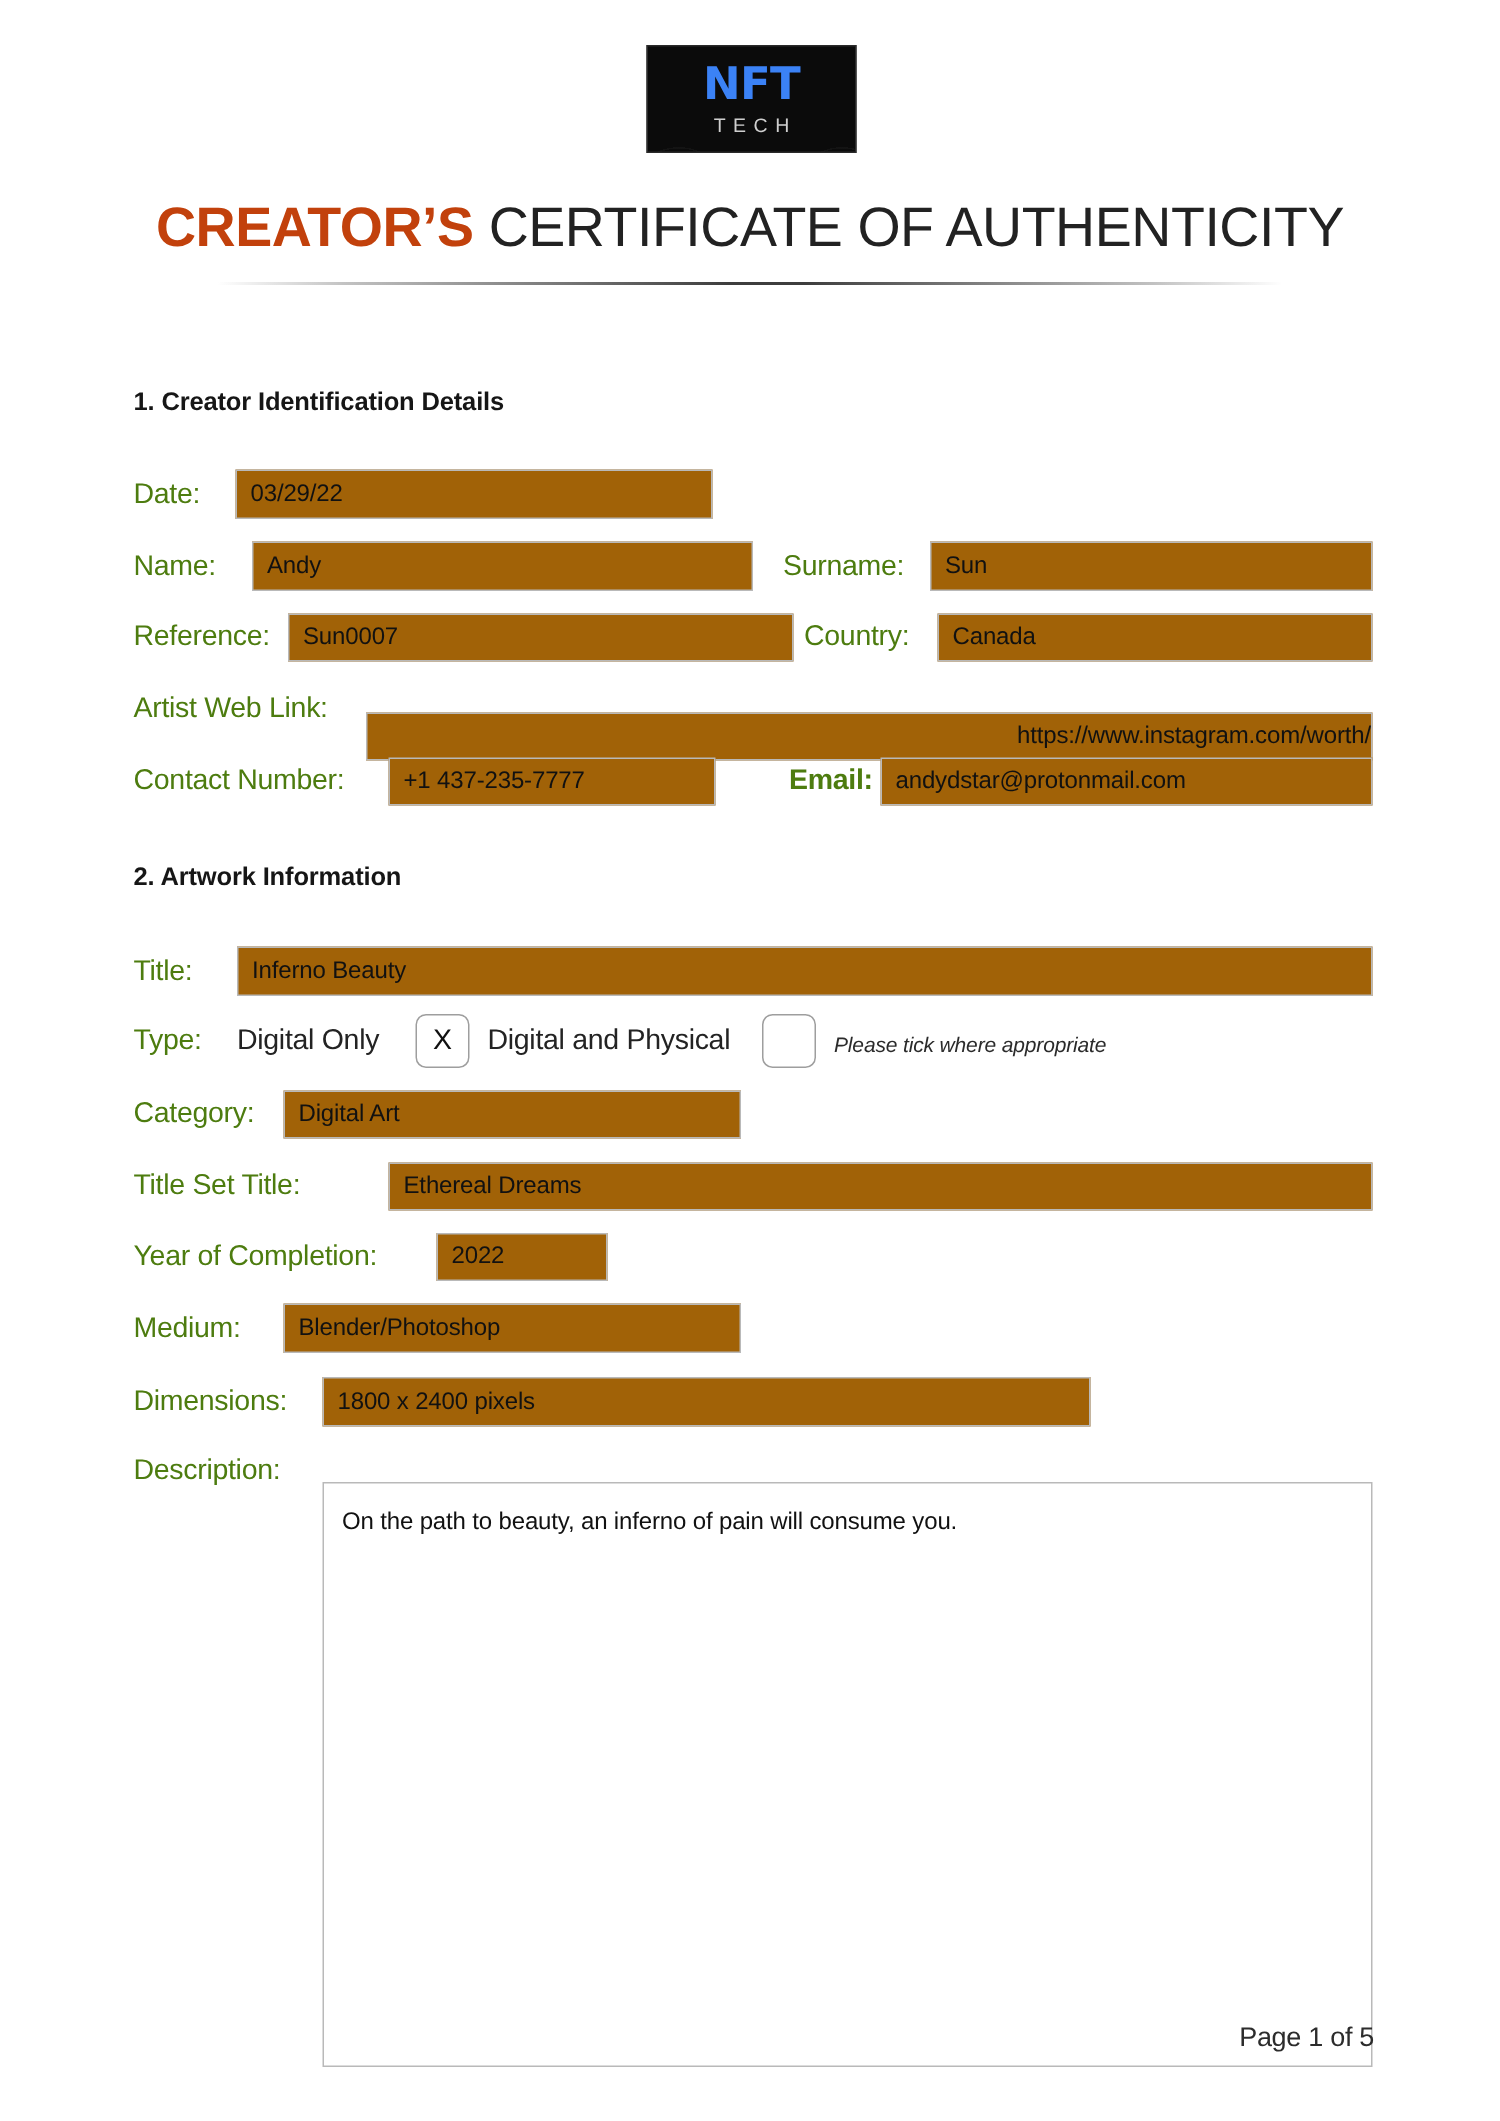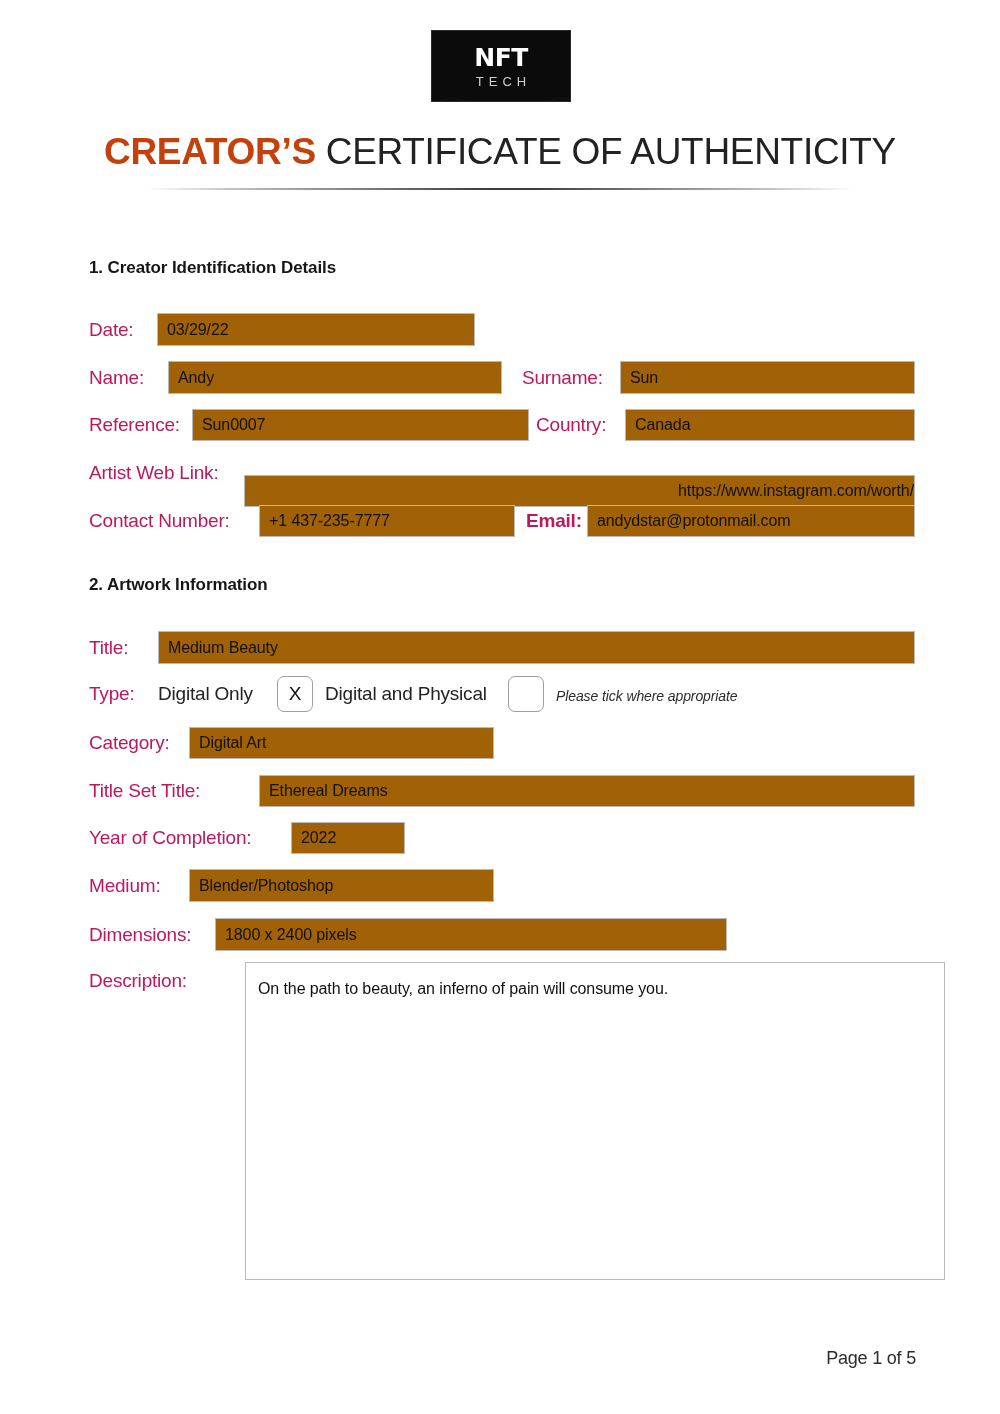--- a/index.html
+++ b/index.html
@@ -42,24 +42,24 @@
         rgba(255,255,255,0.04) 21px 22px, transparent 22px 30px, rgba(255,255,255,0.035) 30px 31px, transparent 31px 41px),
       radial-gradient(ellipse 60px 52px at 82% 95%, rgba(255,255,255,0.055) 0 1px, transparent 1px 6px,
         rgba(255,255,255,0.05) 6px 7px, transparent 7px 13px, rgba(255,255,255,0.045) 13px 14px, transparent 14px 21px,
         rgba(255,255,255,0.04) 21px 22px, transparent 22px 30px, rgba(255,255,255,0.035) 30px 31px, transparent 31px 41px);
     pointer-events: none;
   }
   .logo-nft {
     position: relative;
     font-family: "DejaVu Sans", sans-serif;
     font-weight: 700;
-    font-size: 25px;
+    font-size: 30px;
     letter-spacing: -0.5px;
     line-height: 1;
-    color: #ffffff;
+    color: #3b82f6;
     z-index: 2;
   }
   .logo-tech {
     position: relative;
     font-family: "Liberation Sans", sans-serif;
     font-weight: 400;
     font-size: 13px;
     letter-spacing: 5px;
     line-height: 1;
     margin-top: 5px;
@@ -114,21 +114,21 @@
     white-space: nowrap;
   }
   #sec1 { left: 89px; top: 258px; }
   #sec2 { left: 89px; top: 575px; }
 
   
   .flabel {
     position: absolute;
     font-size: 19px;
     font-weight: 300;
-    color: #be185d;
+    color: #4d7c0f;
     letter-spacing: -0.2px;
     white-space: nowrap;
     line-height: 1;
   }
 
   
   .fbox {
     position: absolute;
     border: 1px solid #b9b9b9;
     background: #a16207;
@@ -245,34 +245,34 @@
 <div class="fbox" style="left:625px; top:409px; width:290px; height:32px;">
     <span class="val">Canada</span>
   </div>
 
 <div class="flabel" style="left:89px; top:463px;">Artist Web Link:</div>
 <div class="fbox" style="left:244px; top:475px; width:671px; height:32px;justify-content:flex-end;">
     <span class="val">https://www.instagram.com/worth/</span>
   </div>
 
 <div class="flabel" style="left:89px; top:511px;">Contact Number:</div>
-<div class="fbox" style="left:259px; top:505px; width:256px; height:32px;">
+<div class="fbox" style="left:259px; top:505px; width:218px; height:32px;">
     <span class="val">+1 437-235-7777</span>
   </div>
 
 <div class="flabel" style="left:526px; top:511px;font-weight:bold;">Email:</div>
 <div class="fbox" style="left:587px; top:505px; width:328px; height:32px;">
     <span class="val">andydstar@protonmail.com</span>
   </div>
 
 <div class="section-head" id="sec2">2. Artwork Information</div>
 
 <div class="flabel" style="left:89px; top:638px;">Title:</div>
 <div class="fbox" style="left:158px; top:631px; width:757px; height:33px;">
-    <span class="val">Medium Beauty</span>
+    <span class="val">Inferno Beauty</span>
   </div>
 
 <div class="flabel" style="left:89px; top:684px;">Type:</div>
 <div class="type-opt" style="left:158px; top:684px;">Digital Only</div>
 <div class="tickbox" style="left:277px; top:676px;">X</div>
 <div class="type-opt" style="left:325px; top:684px;">Digital and Physical</div>
 <div class="tickbox" style="left:508px; top:676px;"></div>
 <div class="tick-note" style="left:556px; top:689px;">Please tick where appropriate</div>
 
 <div class="flabel" style="left:89px; top:733px;">Category:</div>
@@ -294,17 +294,17 @@
 <div class="fbox" style="left:189px; top:869px; width:305px; height:33px;">
     <span class="val">Blender/Photoshop</span>
   </div>
 
 <div class="flabel" style="left:89px; top:925px;">Dimensions:</div>
 <div class="fbox" style="left:215px; top:918px; width:512px; height:33px;">
     <span class="val">1800 x 2400 pixels</span>
   </div>
 
 <div class="flabel" style="left:89px; top:971px;">Description:</div>
-<div class="tbox" style="left:215px; top:962px; width:700px; height:318px;margin-left:30px;">
+<div class="tbox" style="left:215px; top:988px; width:700px; height:390px;">
     <span class="val">On the path to beauty, an inferno of pain will consume you.</span>
   </div>
 
 <div class="footer-page">Page 1 of 5</div>
 
 </body></html>

